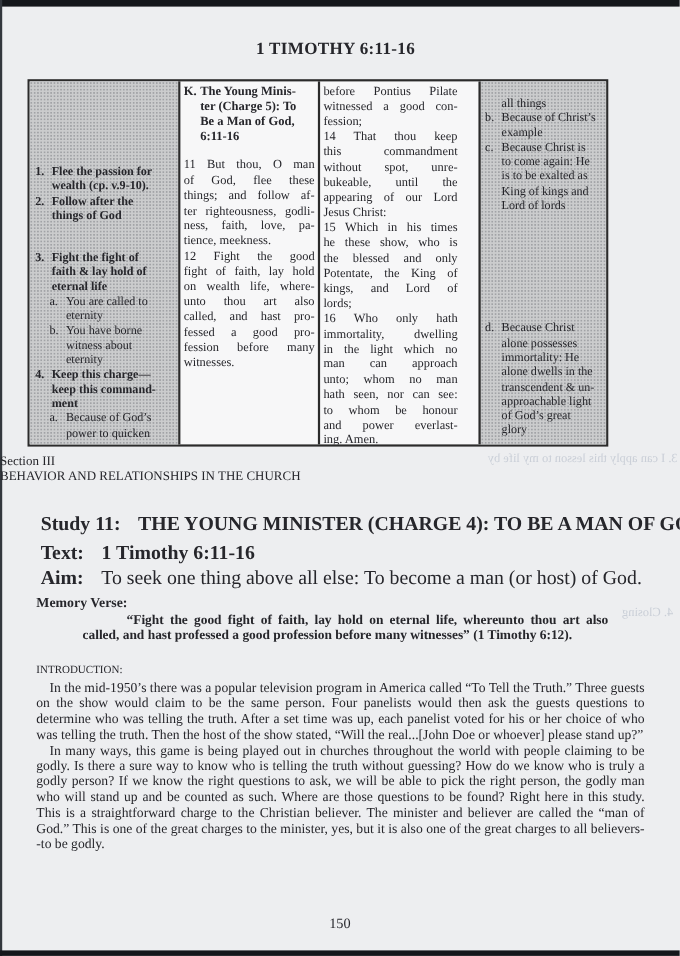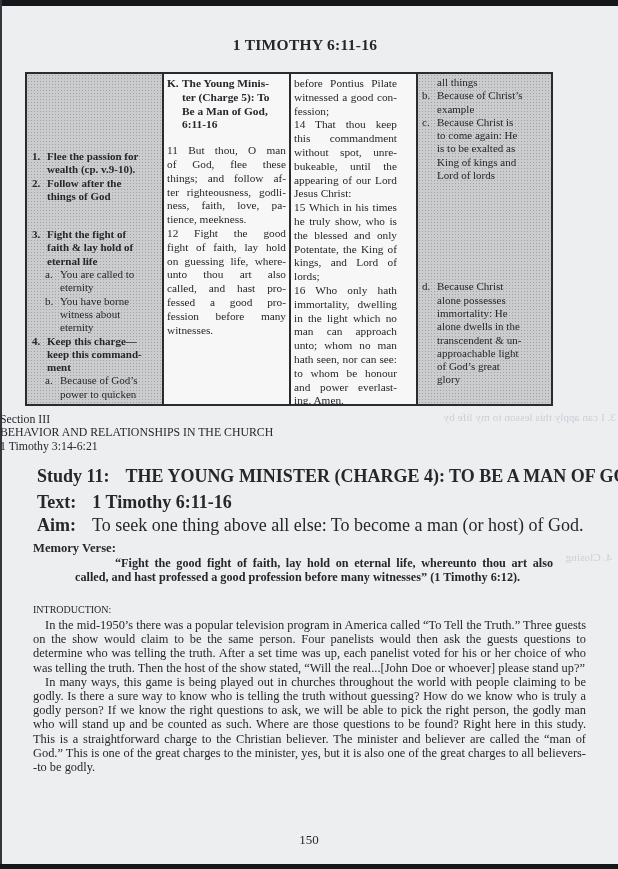--- a/index.html
+++ b/index.html
@@ -20,22 +20,22 @@
     display:flex;border:2px solid #2b2b2b;box-sizing:border-box;background:#f7f7f8}
   .bcol{box-sizing:border-box;height:100%;overflow:hidden}
   .bcol + .bcol{border-left:2px solid #2b2b2b}
   .shaded{
     background-color:#cbcccd;
     background-image:radial-gradient(rgba(110,112,118,.45) .6px,transparent .8px);
     background-size:3px 3px;
   }
   .col1{width:135px;padding:2px 4px 0 5px}
   .col2{width:127px;padding:3px 3px 0 3px}
-  .col3{width:127px;padding:3px 19px 0 3px}
-  .col4{flex:1;padding:2px 4px 0 4px}
+  .col3{width:146px;padding:3px 19px 0 3px}
+  .col4{flex:1;padding:14px 4px 0 4px}
 
   .o-item{position:relative;padding-left:15px;font-size:11px;line-height:13.3px}
   .o-item.b{font-weight:bold}
   .o-item.ind{margin-left:13px}
   .o-item .onum{position:absolute;left:0;top:0}
 
   .khead{position:relative;padding-left:15px;font-weight:bold;
     font-size:11.4px;line-height:13.8px;margin-bottom:12px}
   .khead .onum{position:absolute;left:0;top:0}
   .vpara{margin:0}
@@ -127,21 +127,21 @@
         <div class="vline j">11 But thou, O man</div>
         <div class="vline j">of God, flee these</div>
         <div class="vline j">things; and follow af-</div>
         <div class="vline j">ter righteousness, godli-</div>
         <div class="vline j">ness, faith, love, pa-</div>
         <div class="vline">tience, meekness.</div>
       </div>
       <div class="vpara">
         <div class="vline j">12 Fight the good</div>
         <div class="vline j">fight of faith, lay hold</div>
-        <div class="vline j">on guessing life, where-</div>
+        <div class="vline j">on wealth life, where-</div>
         <div class="vline j">unto thou art also</div>
         <div class="vline j">called, and hast pro-</div>
         <div class="vline j">fessed a good pro-</div>
         <div class="vline j">fession before many</div>
         <div class="vline">witnesses.</div>
       </div>
     </div>
   <div class="bcol col3" id="col3">
       <div class="vpara">
         <div class="vline j">before Pontius Pilate</div>
@@ -151,21 +151,21 @@
       <div class="vpara">
         <div class="vline j">14 That thou keep</div>
         <div class="vline j">this commandment</div>
         <div class="vline j">without spot, unre-</div>
         <div class="vline j">bukeable, until the</div>
         <div class="vline j">appearing of our Lord</div>
         <div class="vline">Jesus Christ:</div>
       </div>
       <div class="vpara">
         <div class="vline j">15 Which in his times</div>
-        <div class="vline j">he truly show, who is</div>
+        <div class="vline j">he these show, who is</div>
         <div class="vline j">the blessed and only</div>
         <div class="vline j">Potentate, the King of</div>
         <div class="vline j">kings, and Lord of</div>
         <div class="vline">lords;</div>
       </div>
       <div class="vpara">
         <div class="vline j">16 Who only hath</div>
         <div class="vline j">immortality, dwelling</div>
         <div class="vline j">in the light which no</div>
         <div class="vline j">man can approach</div>
@@ -207,21 +207,20 @@
       </div>
     </div>
 </div>
 
 <div class="bleed bleed1">3. I can apply this lesson to my life by</div>
 <div class="bleed bleed2">4. Closing</div>
 
 <div class="section-head">
   <div>Section III</div>
   <div>BEHAVIOR AND RELATIONSHIPS IN THE CHURCH</div>
-  <div>1 Timothy 3:14-6:21</div>
 </div>
 
 <div class="frow" style="top:466px">
   <span class="lab">Study 11:</span><span class="valb">THE YOUNG MINISTER (CHARGE 4): TO BE A MAN OF GOD</span>
 </div>
 
 <div class="frow" style="top:492px">
   <span class="lab">Text:</span><span class="valb">1 Timothy 6:11-16</span>
 </div>
 

